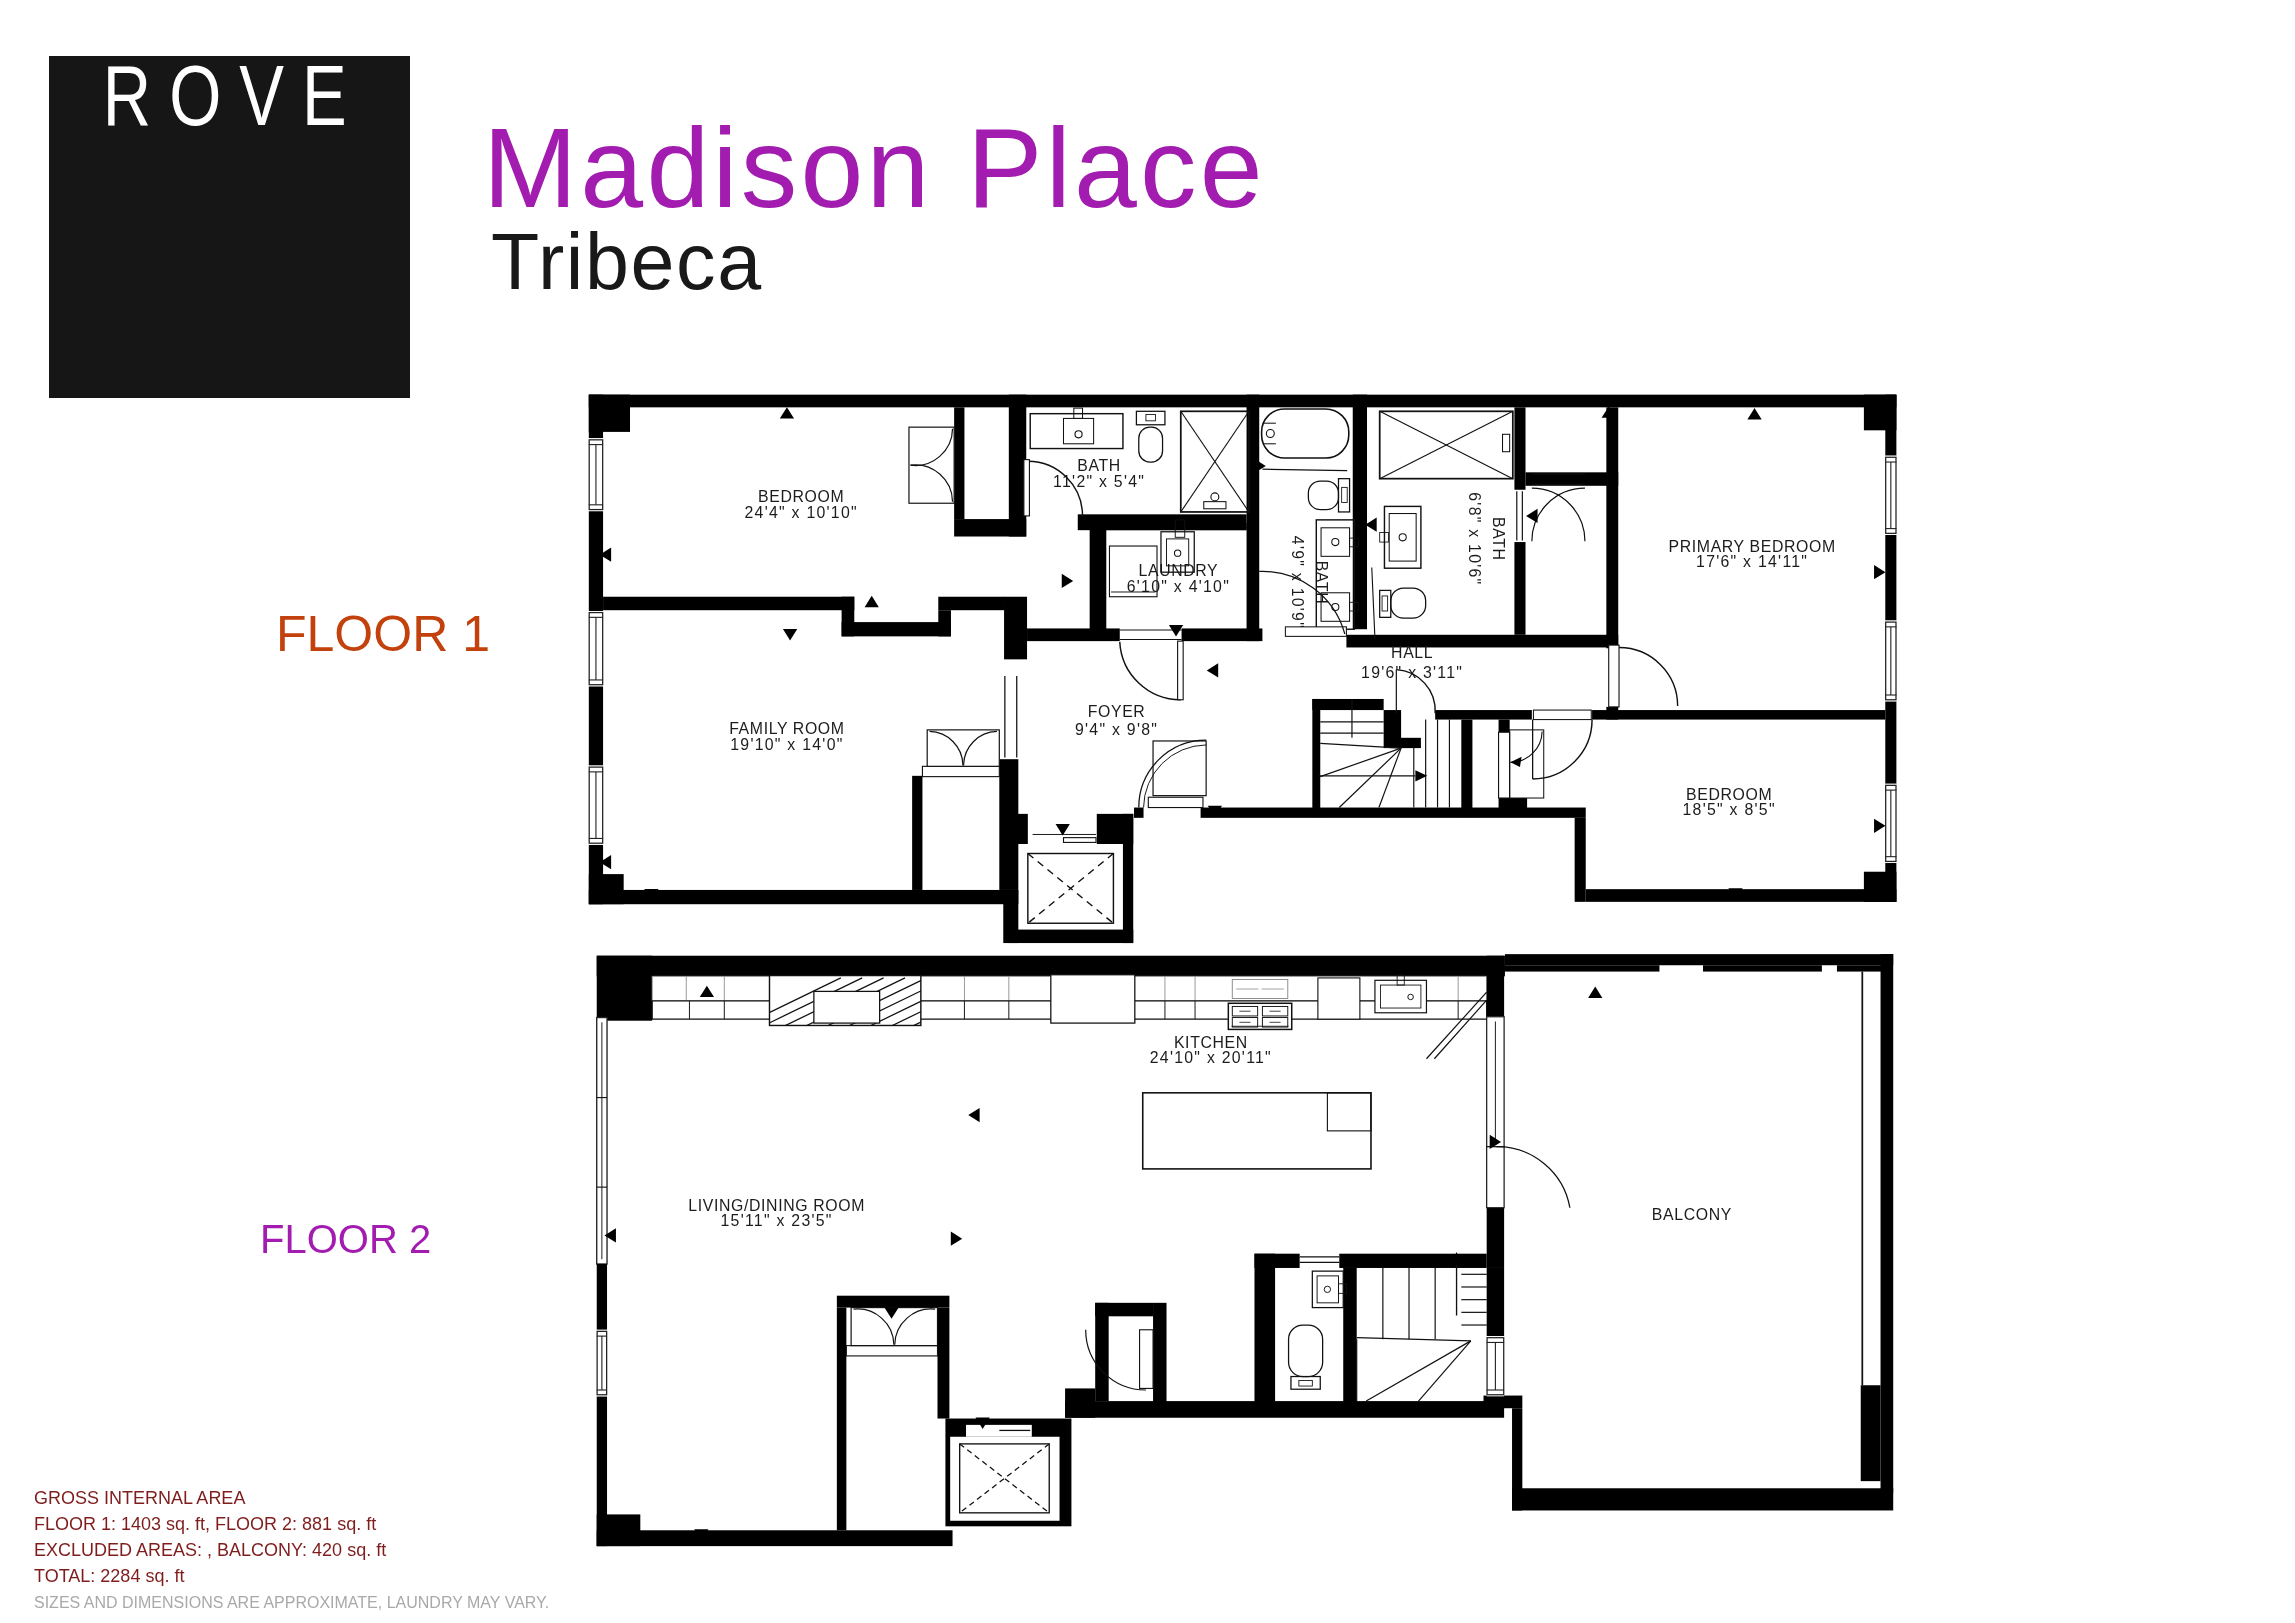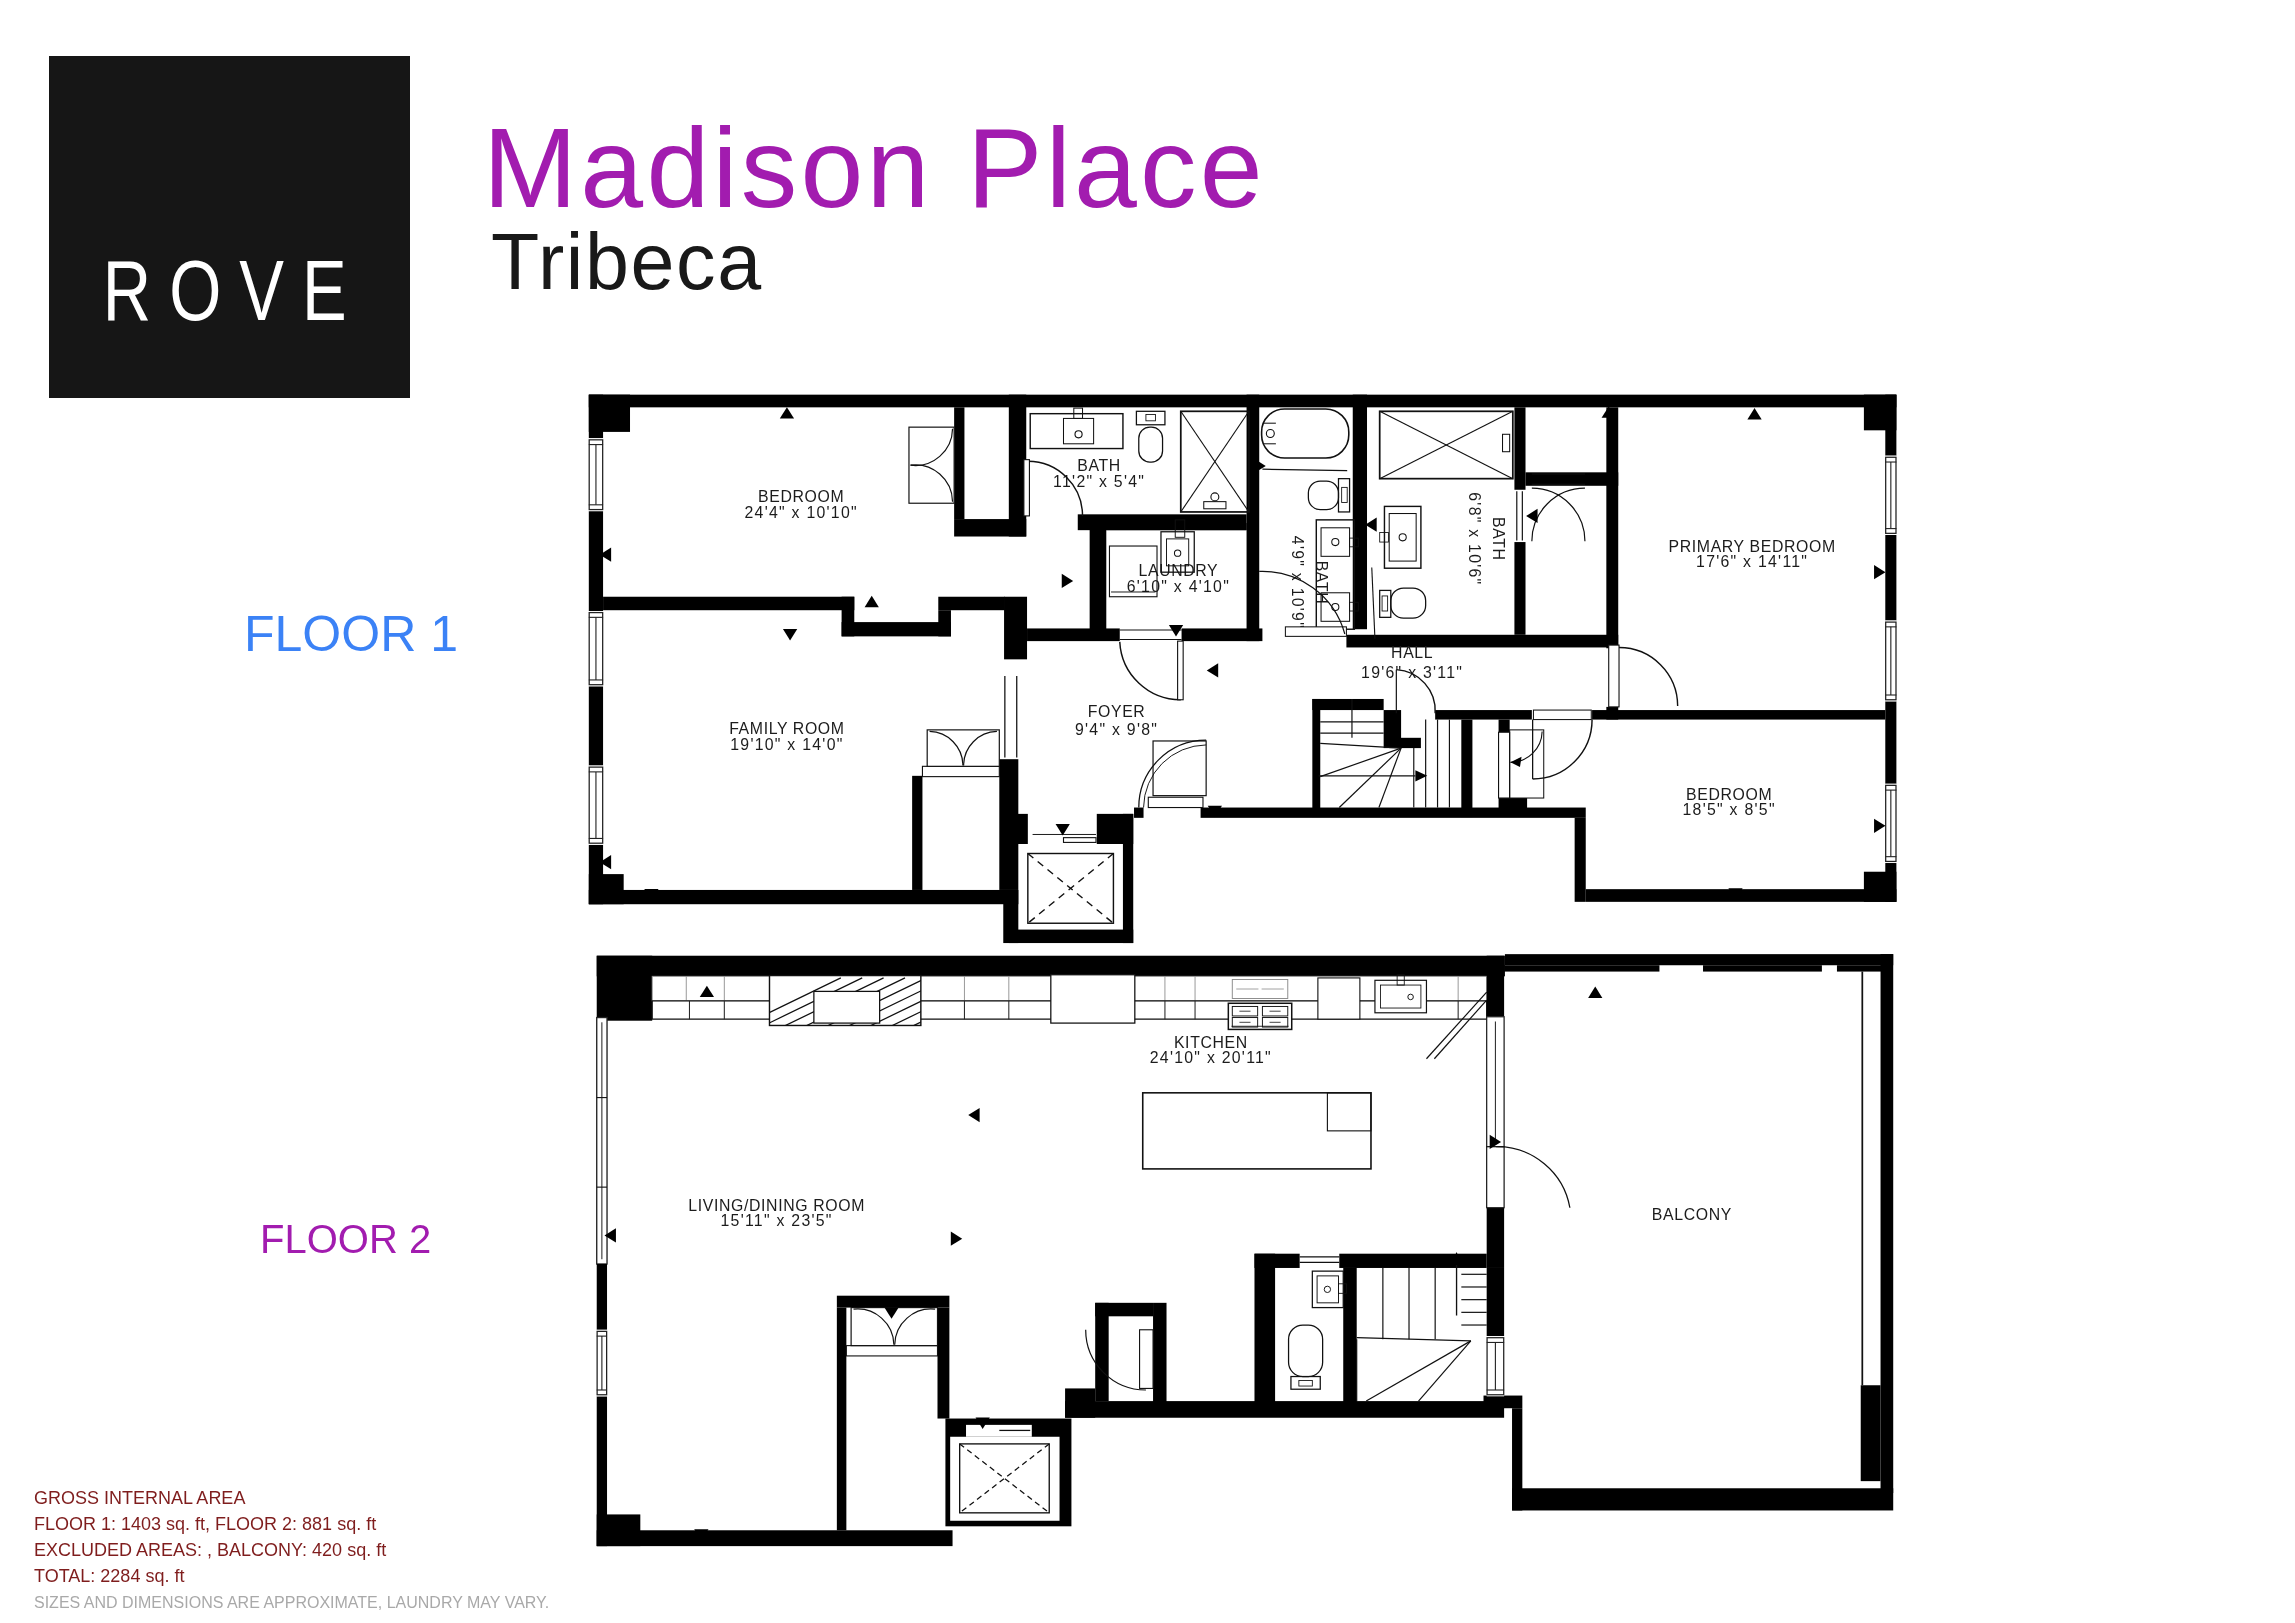--- a/index.html
+++ b/index.html
@@ -4,29 +4,29 @@
 <style>
   html,body { margin:0; padding:0; background:#fff; }
   body { width:2295px; height:1623px; position:relative; font-family:"Liberation Sans", sans-serif; }
   .abs { position:absolute; }
 </style>
 </head>
 <body>
 
 <div class="abs" style="left:49px;top:56px;width:361px;height:342px;background:#161616;"></div>
 
-<div class="abs" style="left:49px;top:56px;width:361px;height:272px;display:flex;align-items:flex-end;justify-content:center;">
+<div class="abs" style="left:49px;top:56px;width:361px;height:272px;display:flex;align-items:flex-start;justify-content:center;">
   <span style="color:#fff;font-size:67px;letter-spacing:18px;margin-right:-18px;font-weight:400;transform:scaleY(1.28) translateX(-4.8px);">ROVE</span>
 </div>
 
 <div class="abs" style="left:483px;top:103px;font-size:113px;font-weight:400;color:#a21caf;letter-spacing:3.2px;">Madison Place</div>
 
 <div class="abs" style="left:491px;top:216px;font-size:79px;font-weight:400;color:#191919;letter-spacing:1.6px;">Tribeca</div>
 
-<div class="abs" style="left:244px;top:605px;font-size:50px;color:#3b82f6;">FLOOR 1</div>
+<div class="abs" style="left:276px;top:605px;font-size:50px;color:#c2410c;">FLOOR 1</div>
 
 <div class="abs" style="left:260px;top:1217px;font-size:40px;color:#a21caf;">FLOOR 2</div>
 
 <div class="abs" style="left:34px;top:1485px;font-size:18px;color:#7f1d1d;line-height:26px;white-space:pre;">GROSS INTERNAL AREA
 FLOOR 1: 1403 sq. ft, FLOOR 2: 881 sq. ft
 EXCLUDED AREAS: , BALCONY: 420 sq. ft
 TOTAL: 2284 sq. ft</div>
 
 <div class="abs" style="left:34px;top:1594px;font-size:16px;color:#a9a9a9;">SIZES AND DIMENSIONS ARE APPROXIMATE, LAUNDRY MAY VARY.</div>
 

